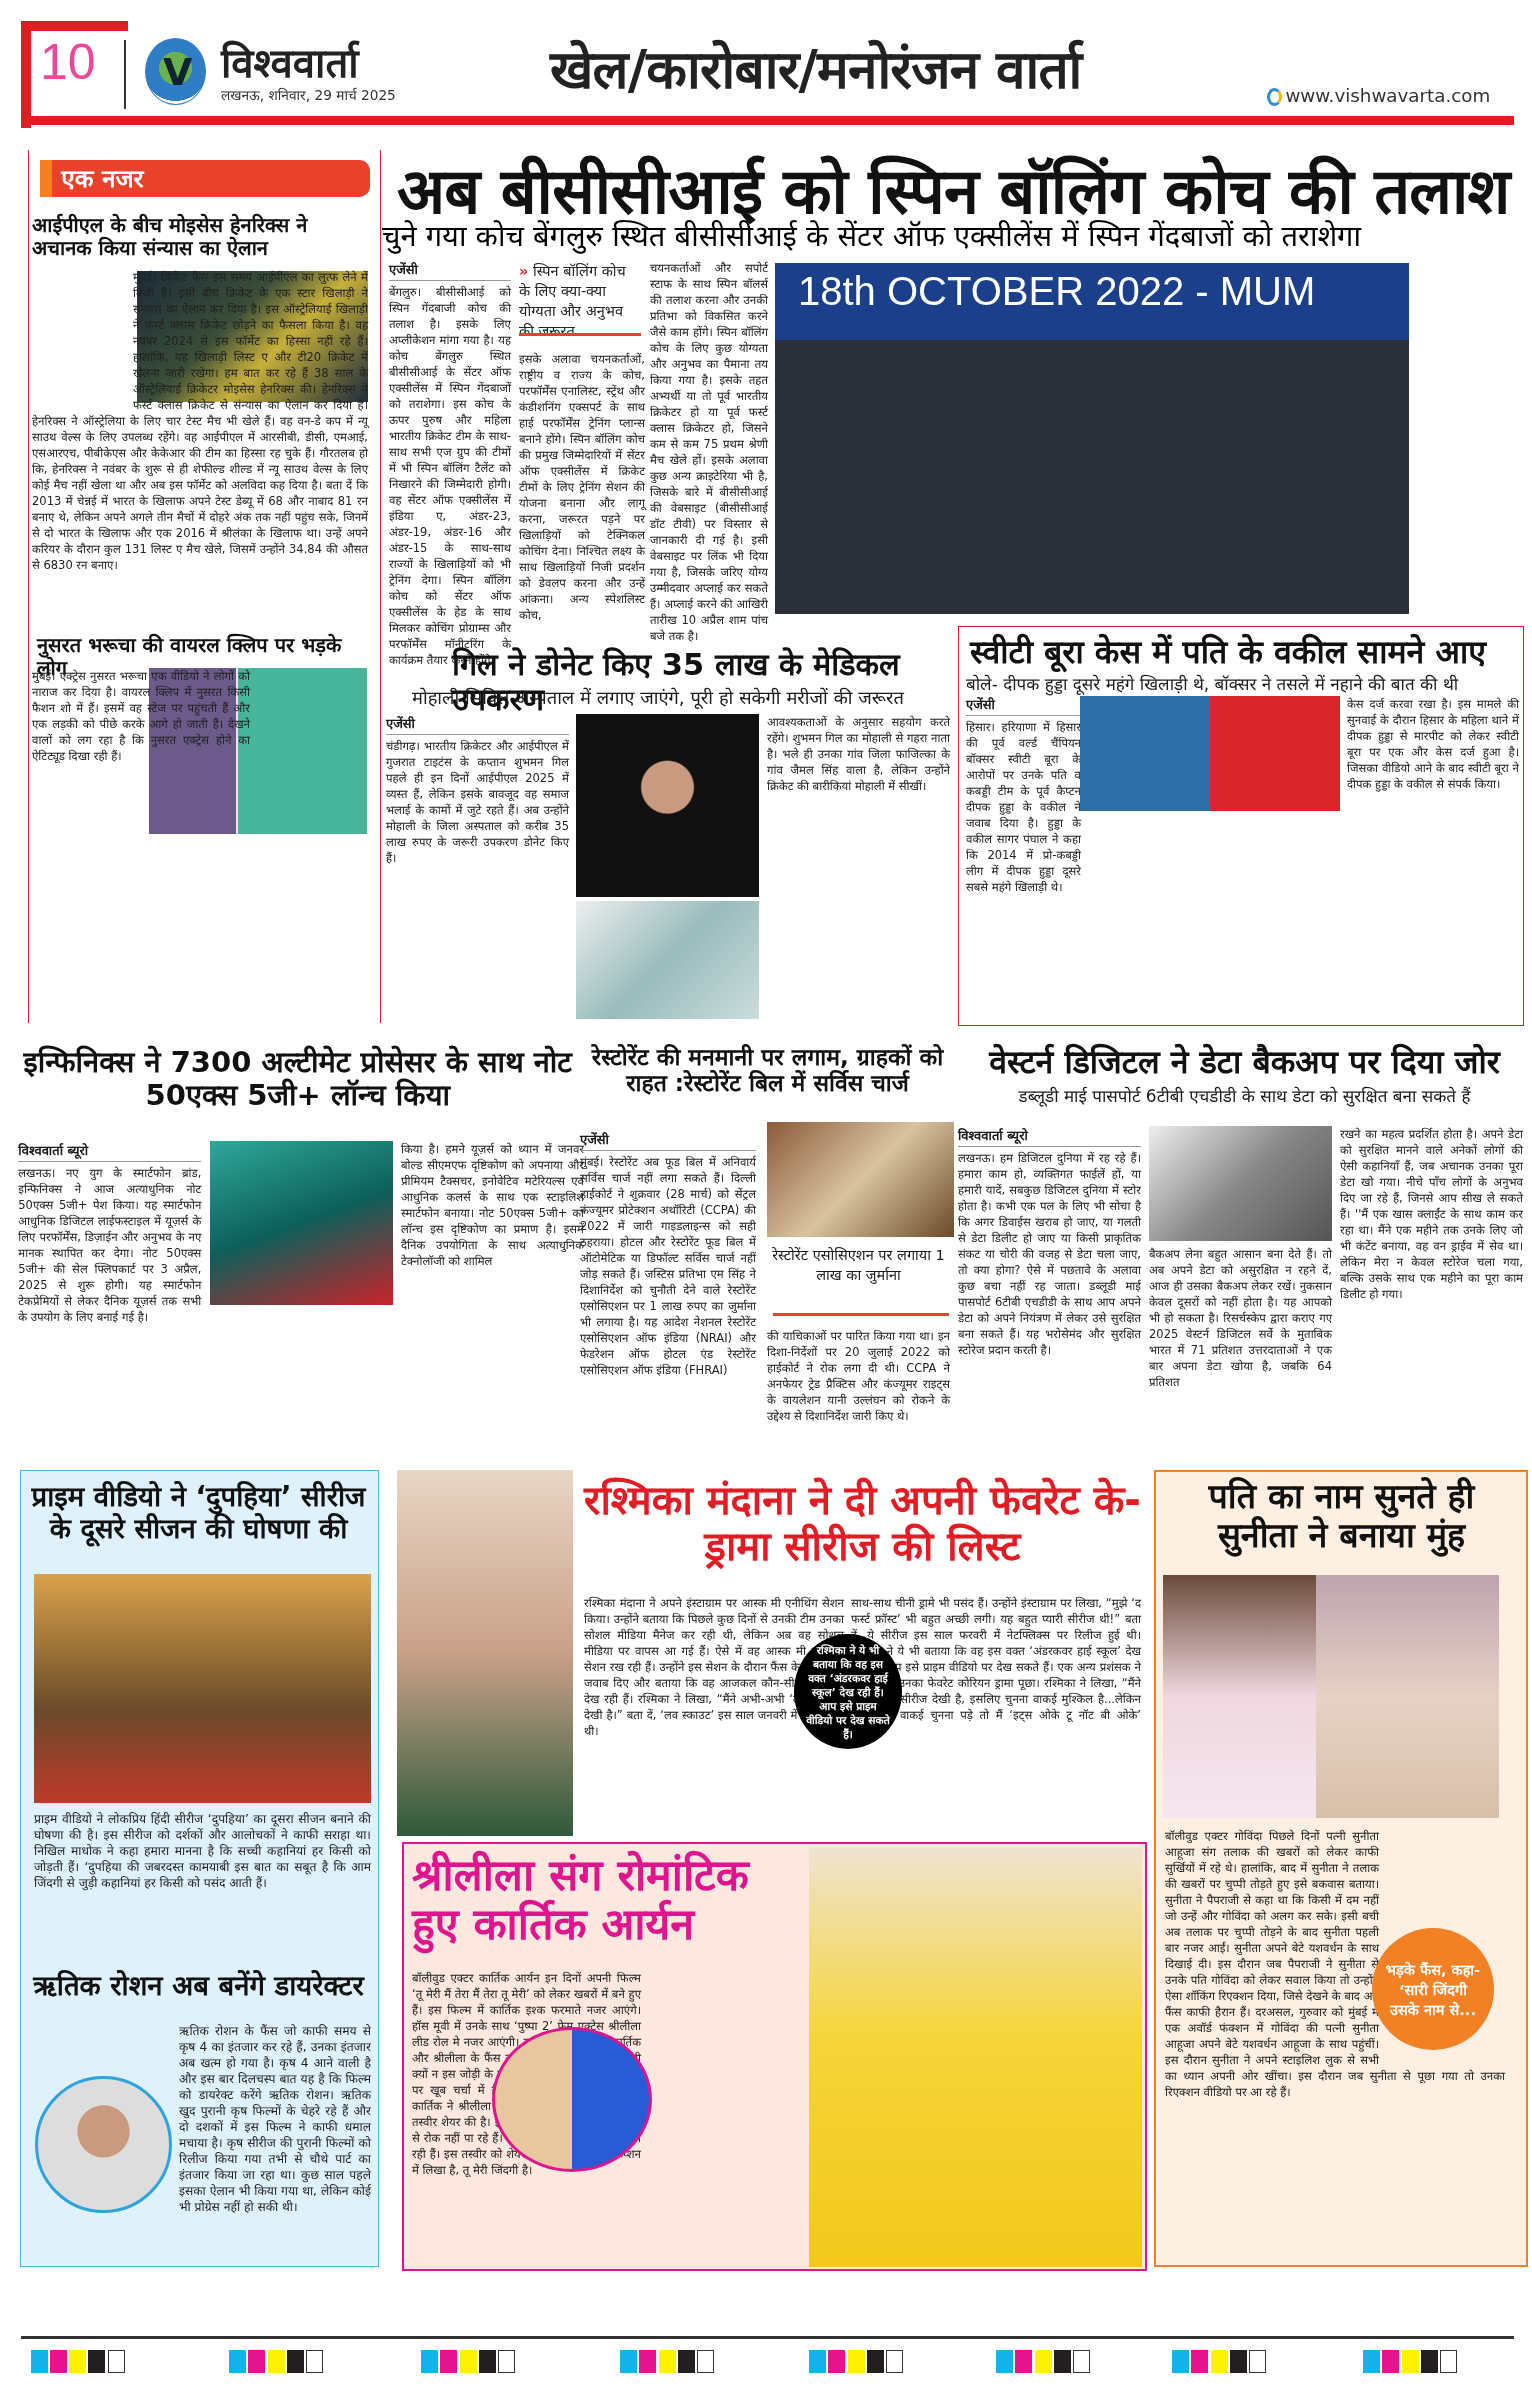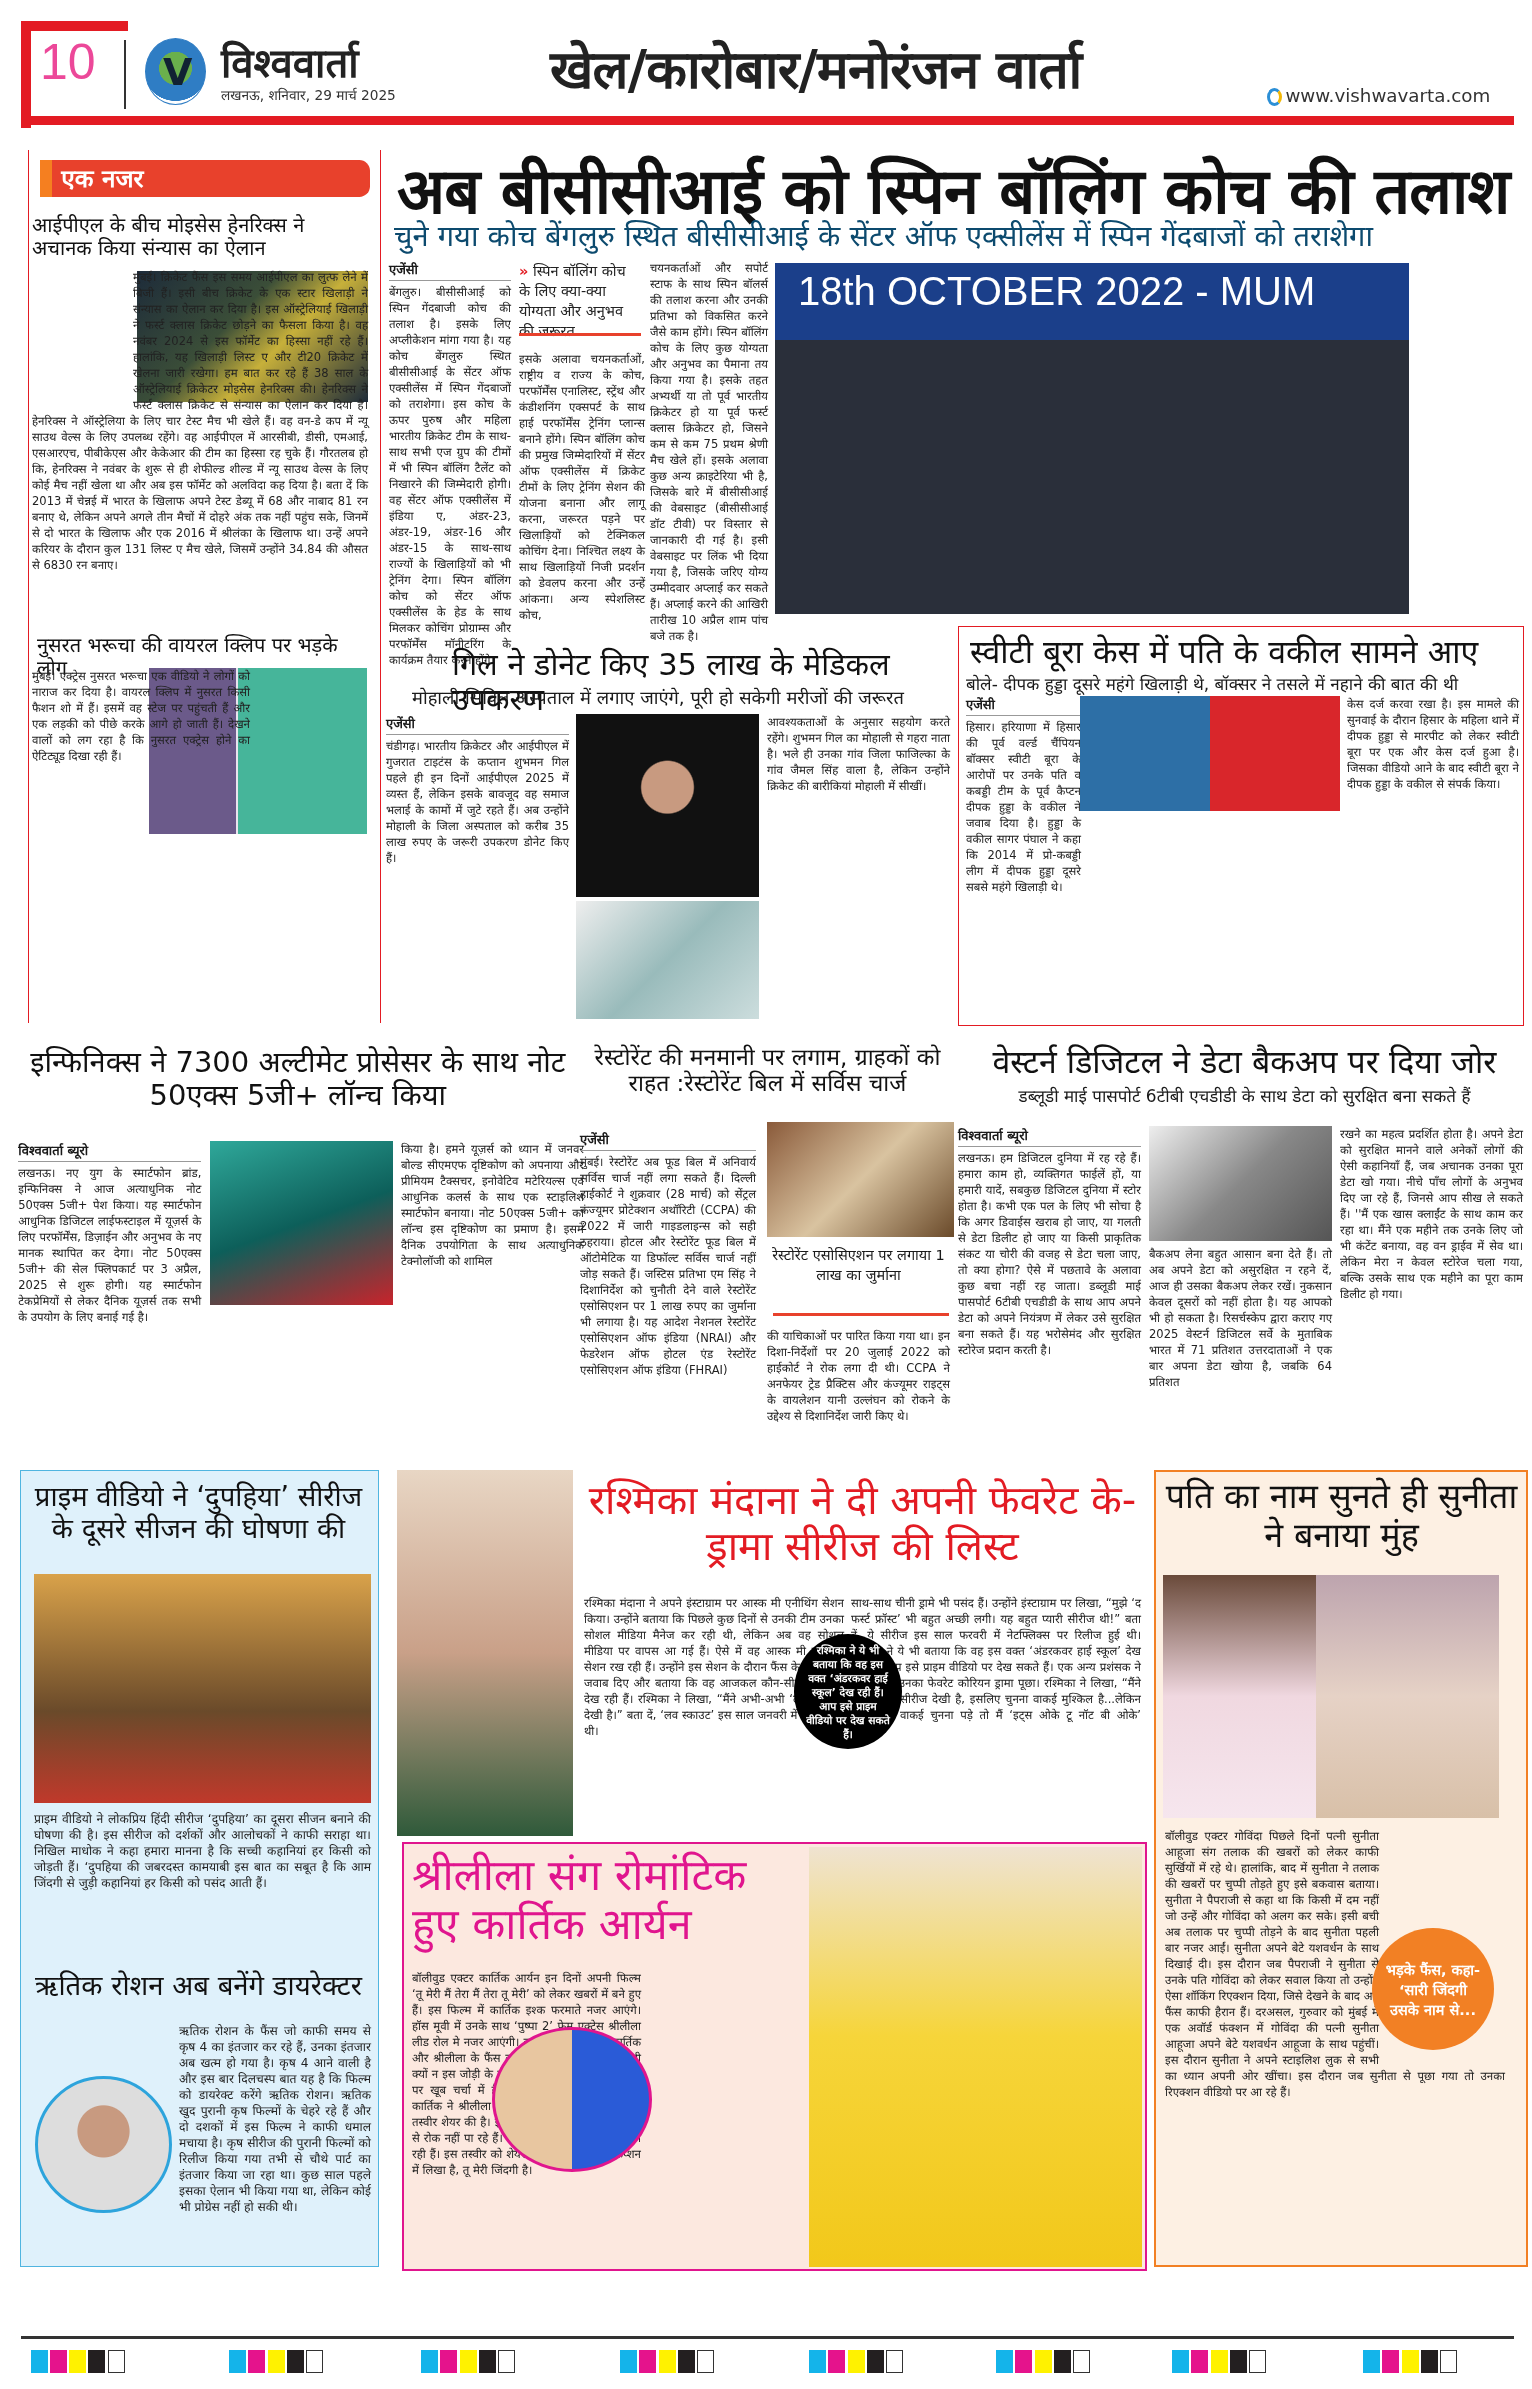--- a/index.html
+++ b/index.html
@@ -15,30 +15,30 @@
 .masthead{left:221px;top:34px;font-size:40px;font-weight:bold;color:#222}
 .dateline{left:221px;top:85px;font-size:13.7px;color:#333}
 .section-title{left:550px;top:30.5px;font-size:53px;font-weight:bold;color:#222;letter-spacing:-0.8px}
 .site{left:1267px;top:85px;font-size:18.3px;color:#333}
 .site-icon{display:inline-block;width:15.3px;height:18.3px;border-radius:50%;border:3.1px solid #2b8fd6;border-right-color:#f2b705;margin-right:3.1px;vertical-align:middle}
 
 .box{position:absolute;border:1.5px solid #e31b23}
 .col-text{font-size:11.5px;line-height:16px;text-align:justify;color:#222}
 .byline{font-size:13px;font-weight:bold;border-bottom:1.5px solid #999;padding-bottom:2.3px;margin-bottom:3.1px}
 .img{position:absolute;background:linear-gradient(135deg,#4b5a6b,#8a7a6a 50%,#2d3a4a)}
-.h-big{font-weight:normal;color:#111;line-height:1.15}
+.h-big{font-weight:bold;color:#111;line-height:1.15}
 
 .ek-nazar{left:40px;top:160px;width:330px;height:37px;background:#e8412c;border-radius:0 10.7px 10.7px 0;border-left:12.2px solid #f57f20;color:#fff;font-size:24.4px;font-weight:bold;padding-left:9.2px;line-height:37px}
 .left-h1{left:32px;top:214px;width:336px;font-size:20px}
 .left-body1{left:32px;top:269px;width:336px}
 .left-h2{left:32px;top:634px;width:336px;font-size:20px}
 .left-body2{left:32px;top:668px;width:336px}
 
 .main-h{left:397px;top:156px;width:1130px;font-size:63px;font-weight:bold;letter-spacing:-0.8px}
-.main-sub{left:394px;top:215px;width:1122px;font-size:29px;color:#0c4a6e}
+.main-sub{left:382px;top:215px;width:1122px;font-size:29px;color:#000000}
 .pull{left:519px;top:260px;width:122px;font-size:14.5px;color:#222}
 .pull .chev{color:#e31b23;font-weight:bold;margin-right:4.6px}
 .pull-line{left:519px;top:333px;width:122px;height:3.1px;background:#e8412c}
 
 .gill-h{left:452px;top:647px;width:519px;font-size:30.5px}
 .gill-sub{left:412px;top:684px;width:534px;font-size:18.3px}
 .sweety-box{left:958px;top:626px;width:566px;height:400px}
 .sweety-h{left:970px;top:634px;width:550px;font-size:32px}
 .sweety-sub{left:966px;top:672px;width:557px;font-size:17px;font-weight:normal}
 

